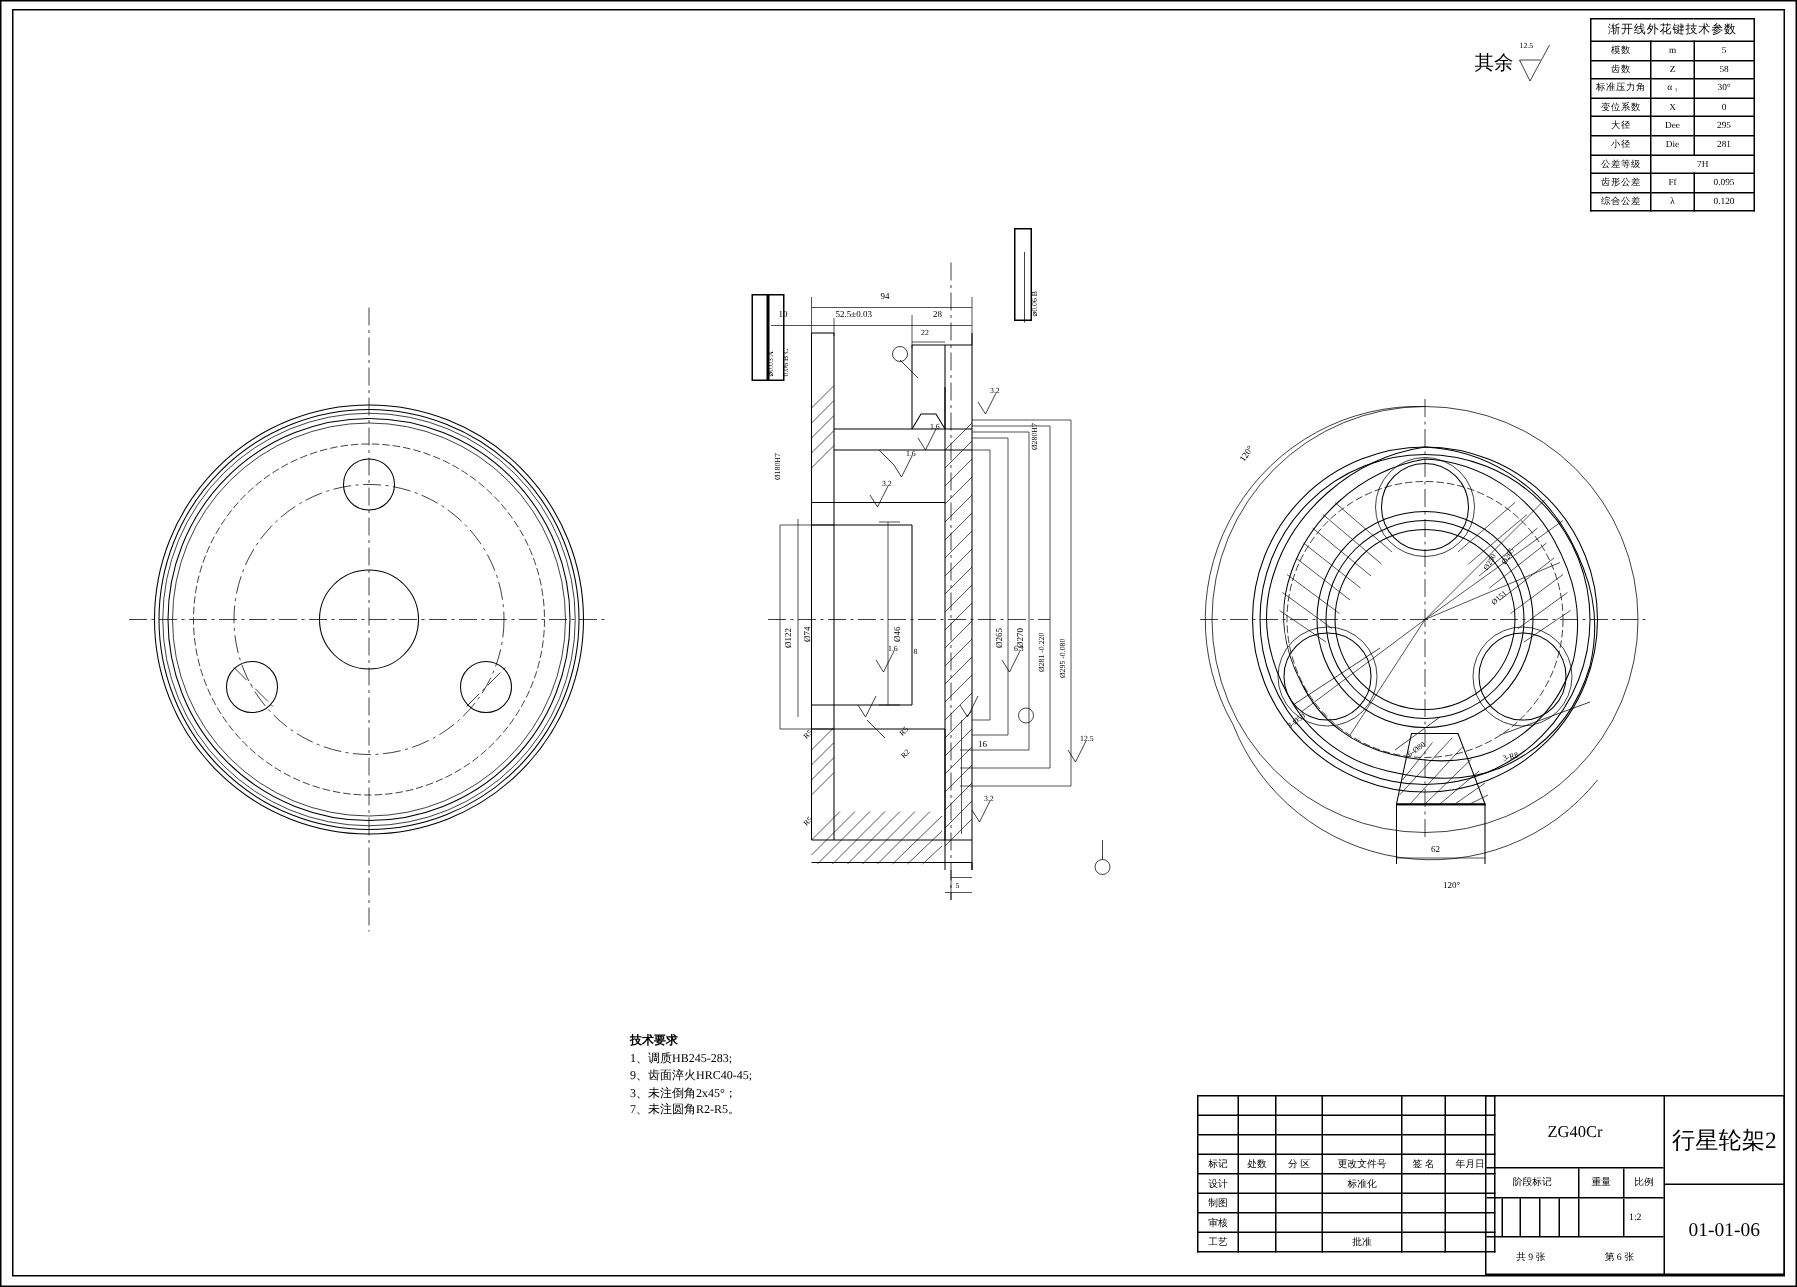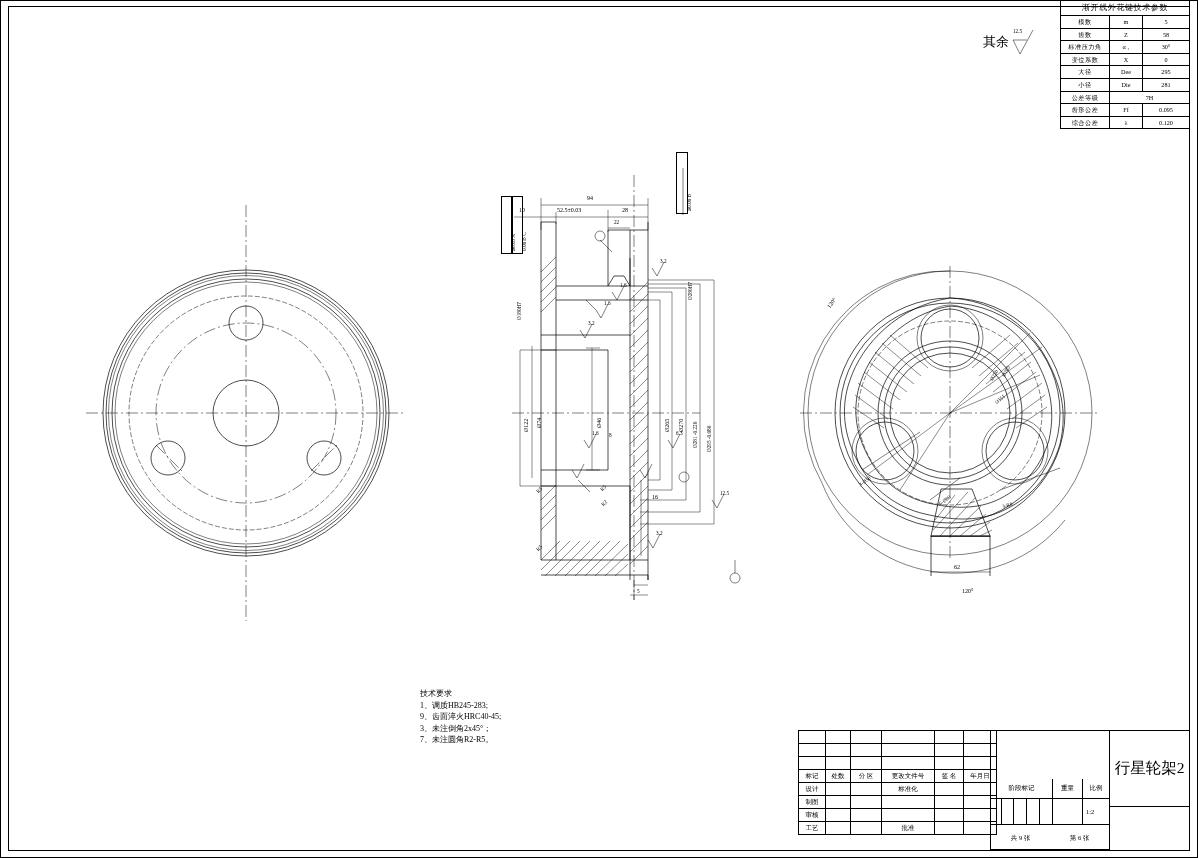--- a/index.html
+++ b/index.html
@@ -19,21 +19,21 @@
 
   .txt{position:absolute;font-family:"Liberation Serif",serif;white-space:nowrap;color:#000;}
   .t5{font-size:5.2px;}
   .t6{font-size:6px;}
   .t8{font-size:8px;}
   .t11{font-size:11px;}
   .t13{font-size:13px;}
   .t15{font-size:15.5px;}
 
   
-  #param-table{position:absolute;left:1060px;top:0;width:130px;border-collapse:collapse;}
+  #param-table{position:absolute;left:1060px;top:12px;width:110px;border-collapse:collapse;}
   #param-table td{border:0.7px solid #000;font-size:6.2px;text-align:center;height:11.6px;line-height:11.6px;padding:0;font-family:"Liberation Serif",serif;}
   #param-table td.hd{font-size:8px;height:14px;line-height:14px;letter-spacing:0.6px;}
   #param-table td.nm{width:48px;letter-spacing:0.5px;}
   #param-table td.sy{width:32px;}
   #param-table td.vl{width:46px;}
 
   
   #title-block{position:absolute;left:798px;top:730px;width:392px;height:120px;}
   #title-block table{border-collapse:collapse;font-size:6.5px;font-family:"Liberation Serif",serif;}
   #title-block td{border:0.7px solid #000;text-align:center;padding:0;height:12px;}
@@ -44,21 +44,21 @@
   .tb-mid{position:absolute;left:192px;top:0;width:120px;height:120px;border:0.7px solid #000;box-sizing:border-box;}
   .tb-right{position:absolute;left:312px;top:0;width:80px;height:120px;}
   .matbox{position:absolute;left:0;top:0;width:100%;height:48px;display:flex;align-items:center;justify-content:center;border-bottom:0.7px solid #000;box-sizing:border-box;}
   .stagerow{position:absolute;left:0;top:48px;width:100%;height:20px;display:flex;box-sizing:border-box;border-bottom:0.7px solid #000;}
   .stagerow>div{display:flex;align-items:center;justify-content:center;font-size:6.5px;border-right:0.7px solid #000;box-sizing:border-box;}
   .stagerow>div:last-child{border-right:none;}
   .blankrow{position:absolute;left:0;top:68px;width:100%;height:26px;display:flex;box-sizing:border-box;border-bottom:0.7px solid #000;}
   .blankrow>div{border-right:0.7px solid #000;box-sizing:border-box;display:flex;align-items:center;justify-content:center;font-size:6.5px;}
   .blankrow>div:last-child{border-right:none;}
   .sheetrow{position:absolute;left:0;top:94px;width:100%;height:26px;display:flex;align-items:center;justify-content:space-around;font-size:6.5px;}
-  .titlename{position:absolute;left:0;top:0;width:100%;height:77px;border:0.7px solid #000;border-left:none;box-sizing:border-box;display:flex;align-items:center;justify-content:center;text-align:right;}
+  .titlename{position:absolute;left:0;top:0;width:100%;height:60px;border:0.7px solid #000;border-left:none;box-sizing:border-box;display:flex;align-items:center;justify-content:center;text-align:right;}
   .partno{position:absolute;left:0;top:60px;width:100%;height:60px;border:0.7px solid #000;border-left:none;border-top:none;box-sizing:border-box;display:flex;align-items:center;justify-content:center;}
 
   .rot90{transform:rotate(-90deg);transform-origin:left top;}
   .fcf{position:absolute;border:0.6px solid #000;box-sizing:border-box;}
   .tech-req{position:absolute;left:420px;top:688px;line-height:11.5px;}
 </style>
 </head>
 <body>
 
 <div id="sheet">
@@ -439,21 +439,21 @@
         </tr>
         <tr>
           <td class="nm">综合公差</td>
           <td class="sy">λ</td>
           <td class="vl">0.120</td>
         </tr>
       </tbody>
   </table>
 
   <div class="tech-req">
-    <div class="txt t8" style="position:relative;left:0;top:0;">技术要求</div>
+    <div class="txt t8" style="position:relative;left:0;top:0;font-weight:bold;">技术要求</div>
     <div class="t8">1、调质HB245-283;</div>
     <div class="t8">9、齿面淬火HRC40-45;</div>
     <div class="t8">3、未注倒角2x45°；</div>
     <div class="t8">7、未注圆角R2-R5。</div>
   </div>
 
   <div id="title-block">
 
     <table class="tb-left">
       <tbody id="tb-left-body">
@@ -518,20 +518,23 @@
             <td class="tbl-c2"></td>
             <td class="tbl-c3"></td>
             <td class="tbl-c4">批准</td>
             <td class="tbl-c5"></td>
             <td class="tbl-c6"></td>
           </tr>
         </tbody>
     </table>
 
     <div class="tb-mid">
+      <div class="matbox">
+        <span class="t11">ZG40Cr</span>
+      </div>
       <div class="stagerow">
         <div style="flex:0 0 62px;">阶段标记</div>
         <div style="flex:0 0 30px;">重量</div>
         <div style="flex:1;">比例</div>
       </div>
       <div class="blankrow">
         <div style="flex:0 0 11px;"></div>
         <div style="flex:0 0 12px;"></div>
         <div style="flex:0 0 13px;"></div>
         <div style="flex:0 0 13px;"></div>
@@ -542,17 +545,20 @@
       <div class="sheetrow">
         <span>共 9 张</span>
         <span>第 6 张</span>
       </div>
     </div>
 
     <div class="tb-right">
       <div class="titlename">
         <span class="t15">行星轮架2</span>
       </div>
+      <div class="partno">
+        <span class="t13">01-01-06</span>
+      </div>
     </div>
 
   </div>
 
 </div>
 
 </body></html>

